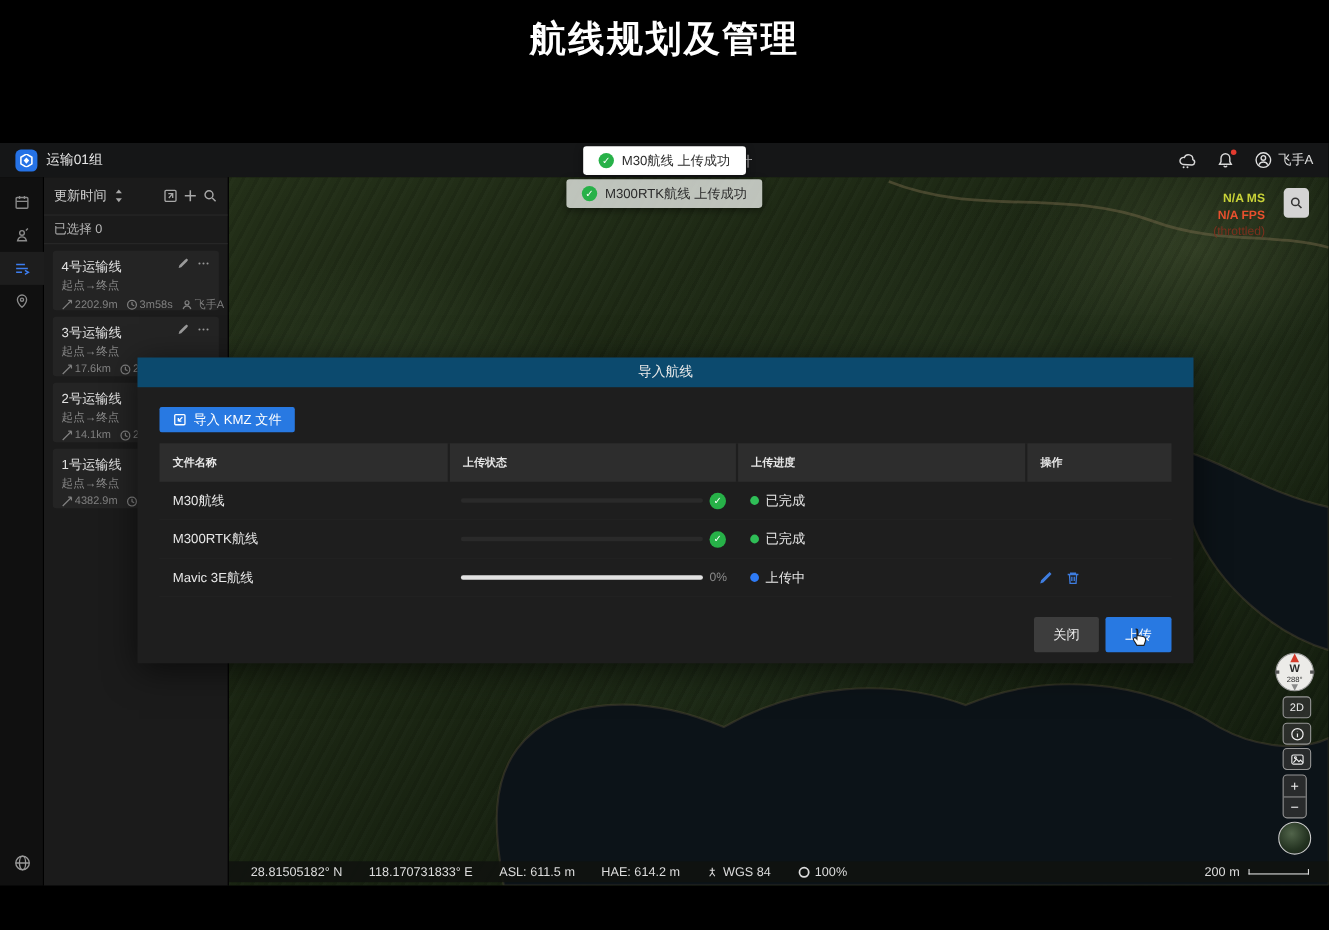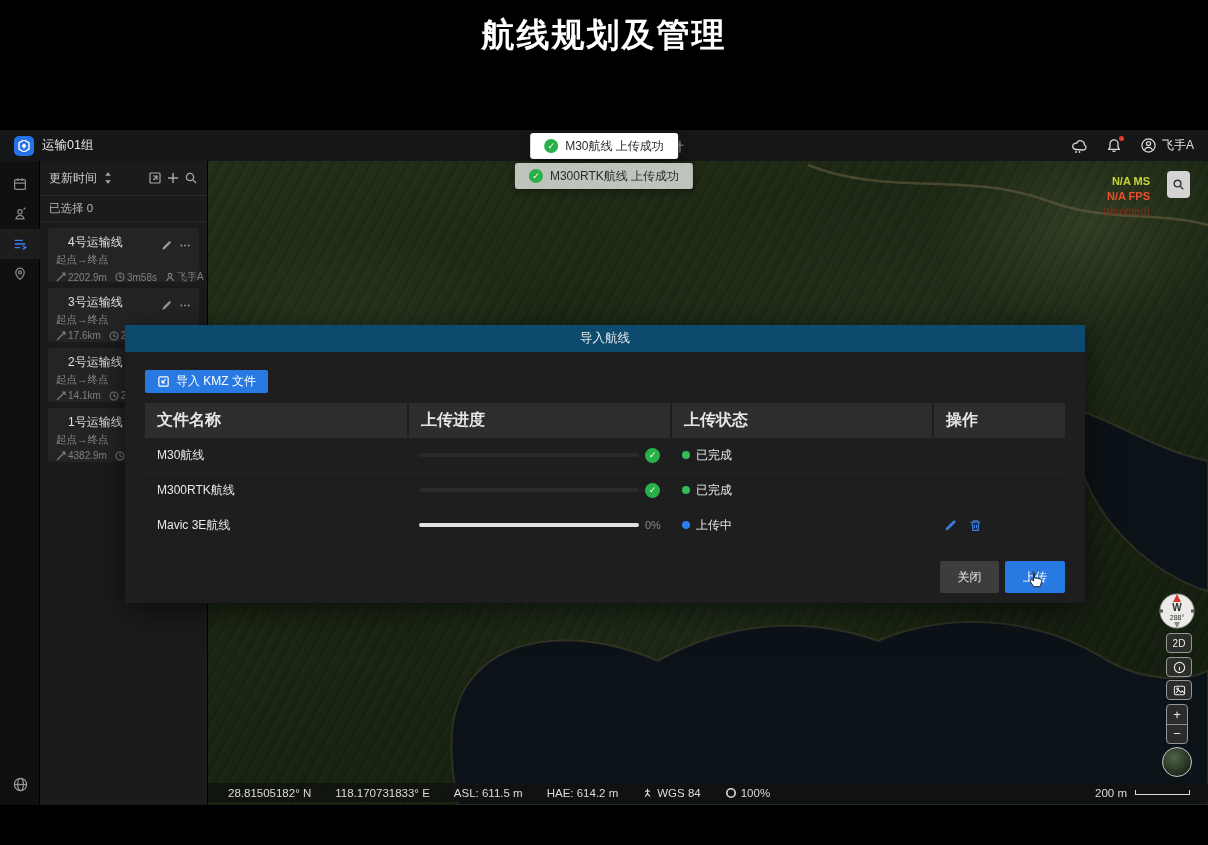--- a/index.html
+++ b/index.html
@@ -42,21 +42,21 @@
   
   .panel { width:168px; background:#1b1b1b; position:relative; z-index:15; border-right:1px solid #000; }
   .panel-sort { height:35px; display:flex; align-items:center; padding:0 9px;
     border-bottom:1px solid #282828; font-size:12px; color:#cfcfcf; gap:4px; }
   .panel-sort .spacer { flex:1; }
   .panel-sort .mini { color:#a8a8a8; width:14px; height:14px; }
   .panel-selected { height:26px; display:flex; align-items:center; padding:0 9px;
     border-bottom:1px solid #282828; font-size:11.5px; color:#b8b8b8; }
   .cards { padding:6px 8px; }
   .card { background:#242424; border-radius:3px; height:54px; margin-bottom:6px; padding:6px 8px; }
-  .card-top { display:flex; align-items:flex-end;margin-left:12px; }
+  .card-top { display:flex; align-items:flex-start; }
   .card-name { font-size:12px; color:#e2e2e2; }
   .card-icons { margin-left:auto; display:flex; gap:7px; color:#9a9a9a; }
   .card-path { font-size:10.5px; color:#8a8a8a; margin-top:2px; }
   .card-stats { display:flex; align-items:center; gap:8px; font-size:10px; color:#808080; margin-top:3px; }
   .stat { display:flex; align-items:center; gap:2px; white-space:nowrap; }
 
   
   .map { flex:1; position:relative; overflow:hidden; z-index:1;
     background:
       radial-gradient(ellipse 230px 150px at 88% 10%, rgba(74,88,54,.45), transparent 70%),
@@ -108,21 +108,21 @@
   
   .modal { position:absolute; left:125px; top:325px; width:960px; height:278px; background:#1e1e1e;
     z-index:40; box-shadow:0 6px 30px rgba(0,0,0,.6); }
   .modal-header { height:27px; background:#0c4a6e; display:flex; align-items:center;
     justify-content:center; font-size:12.5px; color:#e8e8e8; }
   .import-btn { position:absolute; left:20px; top:45px; height:23px; padding:0 12px;
     background:#2879e2; color:#fff; font-size:12px; border:none; border-radius:2px;
     display:flex; align-items:center; gap:6px; }
   .mtable { position:absolute; left:20px; top:78px; width:920px; }
   .mt-head { display:flex; height:35px; background:#2d2d2d; }
-  .mt-head .cell { display:flex; align-items:center; font-size:16px; font-weight:bold; color:#e6e6e6;
+  .mt-head .cell { display:flex; align-items:center; font-size:10px; font-weight:bold; color:#e6e6e6;
     padding-left:12px; }
   .mt-head .cell + .cell { border-left:2px solid #1e1e1e; }
   .mt-row { display:flex; height:35px; align-items:center; border-bottom:1px solid #232323; }
   .c1 { width:262px; } .c2 { width:263px; } .c3 { width:262px; } .c4 { width:133px; }
   .mt-row .cell { padding-left:12px; font-size:12px; color:#e8e8e8; display:flex; align-items:center; }
   .bar-wrap { display:flex; align-items:center; gap:6px; }
   .track { width:220px; height:4.5px; border-radius:3px; background:#2a2a2a; overflow:hidden; }
   .row-pending .track { background:#e2e2e2; }
   .fill { height:100%; border-radius:3px; background:#27c24f; }
   .done-badge { width:15px; height:15px; border-radius:50%; background:#27b148; color:#fff;
@@ -448,22 +448,22 @@
     <svg width="13" height="13" viewBox="0 0 14 14" fill="none" stroke="#fff" stroke-width="1.3">
         <rect x="2" y="2" width="10" height="10" rx="1"></rect>
         <path d="M9.5 4.5L5.5 8.5M5.5 8.5h3M5.5 8.5v-3"></path>
       </svg>
     <span>导入 KMZ 文件</span>
   </button>
 
   <div class="mtable">
     <div class="mt-head">
       <div class="cell c1">文件名称</div>
+      <div class="cell c3">上传状态</div>
       <div class="cell c2">上传进度</div>
-      <div class="cell c3">上传状态</div>
       <div class="cell c4">操作</div>
     </div>
 
     <div class="mt-row">
       <div class="cell c1">M30航线</div>
       <div class="cell c2">
           <span class="bar-wrap">
         <span class="track"><span class="fill" style="width: 100%;"></span></span>
         <span class="done-badge">✓</span>
       </span>

